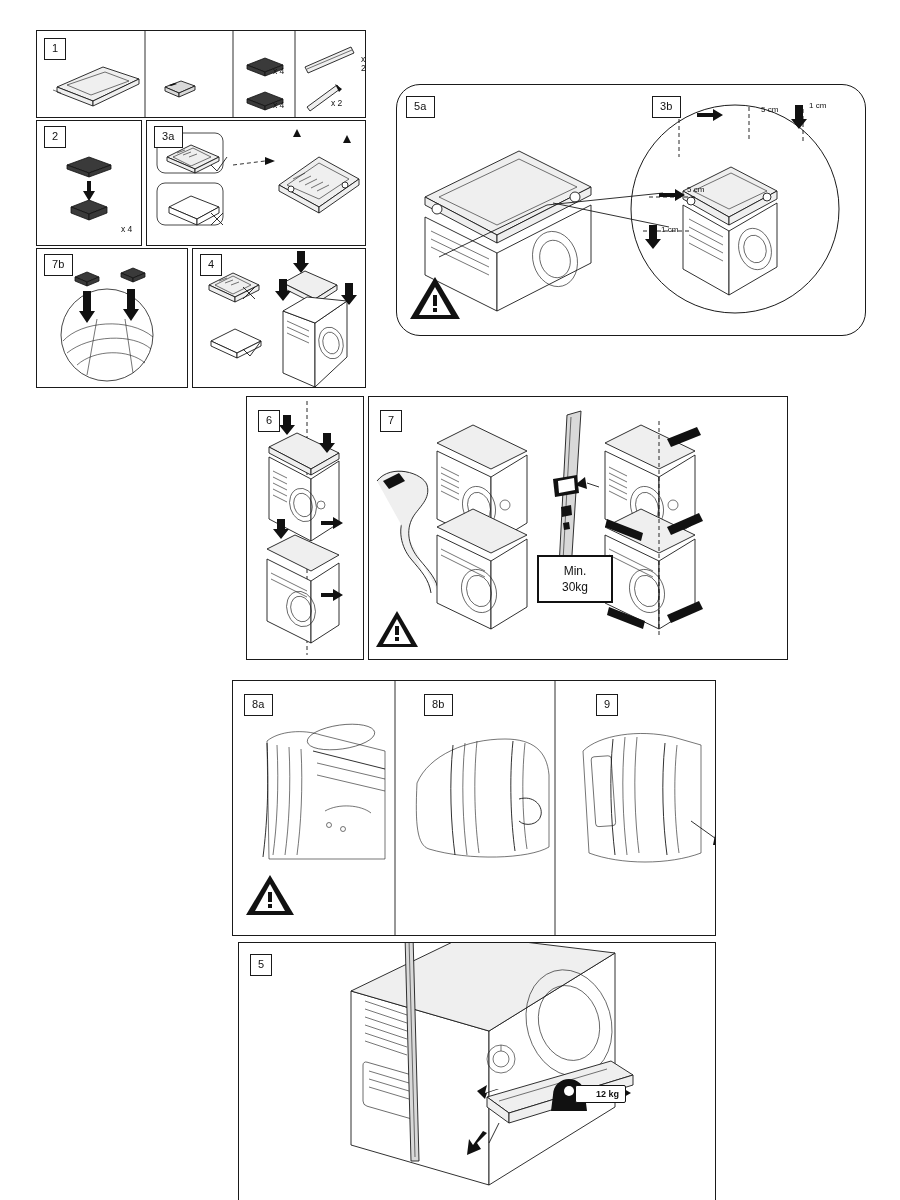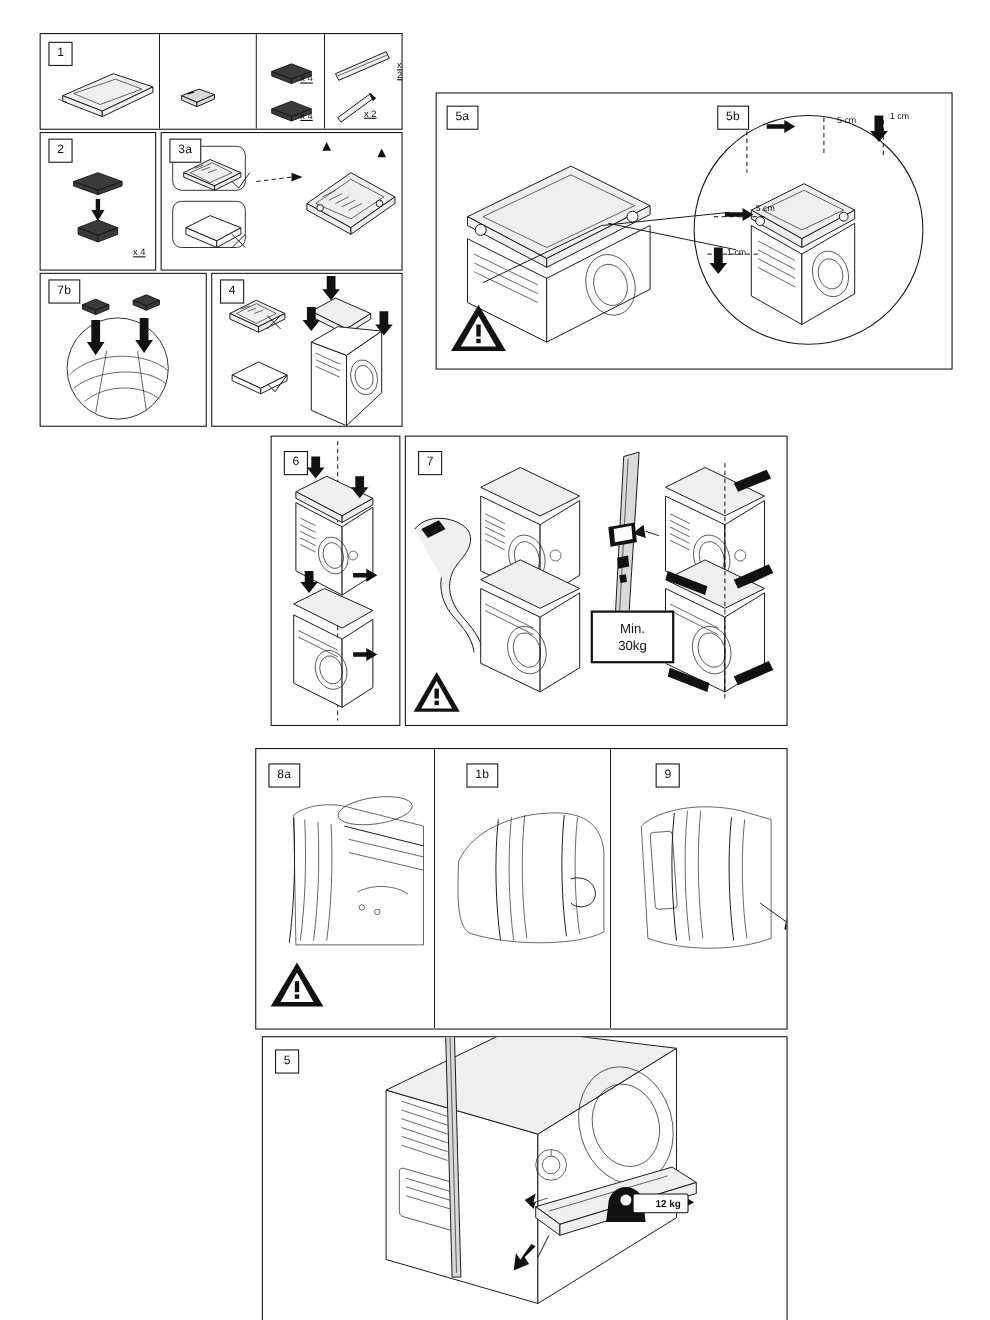--- a/index.html
+++ b/index.html
@@ -1,21 +1,21 @@
 <!DOCTYPE html>
 <html><head>
 <meta charset="utf-8">
 <style>
   html,body{margin:0;padding:0;background:#ffffff;}
   body{width:900px;height:1200px;position:relative;font-family:"Liberation Sans",sans-serif;color:#111;overflow:hidden;}
   .page{position:absolute;inset:0;}
   .panel{position:absolute;border:1px solid #1a1a1a;box-sizing:border-box;background:#fff;}
   .steplbl{position:absolute;border:1px solid #1a1a1a;background:#fff;font-size:11px;line-height:1;
            padding:4px 7px 5px 7px;box-sizing:border-box;z-index:8;letter-spacing:.2px;}
-  .qty{position:absolute;font-size:8.5px;line-height:1;color:#111;text-decoration:underline;}
+  .qty{position:absolute;font-size:8.5px;line-height:1;color:#111;}
   .minbox{position:absolute;border:2px solid #111;background:#fff;font-size:12px;text-align:center;
           padding:6px 8px;line-height:1.35;z-index:9;}
   .warn{position:absolute;width:0;height:0;z-index:9;}
   .warn svg{position:absolute;left:0;top:0;}
   .cap{position:absolute;font-size:8px;color:#111;}
   svg{display:block;}
   .ln{fill:none;stroke:#1a1a1a;}
   .lnx{fill:none;stroke:#1a1a1a;stroke-width:.9;}
   .gray{fill:#d9d9d9;stroke:#1a1a1a;stroke-width:.9;}
   .lgray{fill:#efefef;stroke:#1a1a1a;stroke-width:.9;}
@@ -195,21 +195,21 @@
         <path class="thin" d="M6 60 L28 70 M6 66 L28 76 M6 72 L28 82"></path>
       </g>
 
       <path class="blk" d="M104 2 L104 14 L100 14 L108 24 L116 14 L112 14 L112 2 Z"></path>
       <path class="blk" d="M152 34 L152 46 L148 46 L156 56 L164 46 L160 46 L160 34 Z"></path>
       <path class="blk" d="M86 30 L86 42 L82 42 L90 52 L98 42 L94 42 L94 30 Z"></path>
     </svg>
   </div>
   <div class="steplbl" style="left:200px;top:254px;">4</div>
 
-  <div class="panel" style="left:396px;top:84px;width:470px;height:252px;">
+  <div class="panel" style="left:396px;top:84px;width:470px;height:252px;border-radius:24px;">
     <svg width="468" height="250" viewBox="0 0 468 250">
 
       <g transform="translate(18,62)">
         <path class="lgray" d="M10 50 L104 4 L176 40 L82 88 Z"></path>
         <path class="thin" d="M24 50 L104 12 L162 40 L82 78 Z"></path>
         <path class="lgray" d="M10 50 L10 58 L82 96 L82 88 Z"></path>
         <path class="lgray" d="M82 88 L82 96 L176 48 L176 40 Z"></path>
         <path class="wht" d="M10 70 L10 128 L82 164 L82 106 Z"></path>
         <path class="wht" d="M82 106 L82 164 L176 116 L176 58 Z"></path>
         <ellipse class="thin" cx="140" cy="112" rx="22" ry="28" transform="rotate(-16 140 112)"></ellipse>
@@ -251,21 +251,21 @@
     <div class="warn" style="left:12px;top:190px;">
       <svg width="52" height="46" viewBox="0 0 52 46">
         <path class="blk" d="M26 2 L51 44 L1 44 Z"></path>
         <path fill="#fff" d="M26 12 L42 40 L10 40 Z"></path>
         <rect class="blk" x="24" y="20" width="4" height="11"></rect>
         <rect class="blk" x="24" y="33" width="4" height="4"></rect>
       </svg>
     </div>
   </div>
   <div class="steplbl" style="left:406px;top:96px;">5a</div>
-  <div class="steplbl" style="left:652px;top:96px;">5b</div>
+  <div class="steplbl" style="left:652px;top:96px;">3b</div>
 
   <div class="panel" style="left:246px;top:396px;width:118px;height:264px;">
     <svg width="116" height="262" viewBox="0 0 116 262">
       <line class="dash" x1="60" y1="4" x2="60" y2="258"></line>
 
       <g transform="translate(18,30)">
         <path class="lgray" d="M4 20 L32 6 L74 26 L46 42 Z"></path>
         <path class="lgray" d="M4 20 L4 26 L46 48 L46 42 Z"></path>
         <path class="lgray" d="M46 42 L46 48 L74 32 L74 26 Z"></path>
         <path class="wht" d="M4 30 L4 92 L46 114 L46 52 Z"></path>
@@ -287,21 +287,21 @@
 
       <path class="blk" d="M36 18 L36 28 L32 28 L40 38 L48 28 L44 28 L44 18 Z"></path>
       <path class="blk" d="M76 36 L76 46 L72 46 L80 56 L88 46 L84 46 L84 36 Z"></path>
       <path class="blk" d="M30 122 L30 132 L26 132 L34 142 L42 132 L38 132 L38 122 Z"></path>
       <path class="blk" d="M74 196 L86 196 L86 192 L96 198 L86 204 L86 200 L74 200 Z"></path>
       <path class="blk" d="M74 124 L86 124 L86 120 L96 126 L86 132 L86 128 L74 128 Z"></path>
     </svg>
   </div>
   <div class="steplbl" style="left:258px;top:410px;">6</div>
 
-  <div class="panel" style="left:368px;top:396px;width:348px;height:264px;">
+  <div class="panel" style="left:368px;top:396px;width:420px;height:264px;">
     <svg width="346" height="262" viewBox="0 0 346 262">
 
       <g transform="translate(6,62)">
         <path class="lgray" d="M10 20 C24 6 40 14 44 26 C48 38 36 46 30 56 C22 70 26 88 36 100 C46 112 54 120 56 134"></path>
         <path class="lgray" d="M2 22 C16 4 48 14 52 26 C56 40 44 48 38 58 C30 72 34 88 44 100 C54 112 62 120 64 134"></path>
         <path class="blk" d="M8 22 L24 14 L30 22 L14 30 Z"></path>
       </g>
 
       <g transform="translate(64,26)">
         <path class="lgray" d="M4 20 L40 2 L94 28 L58 46 Z"></path>
@@ -409,21 +409,21 @@
     <div class="warn" style="left:12px;top:192px;">
       <svg width="50" height="44" viewBox="0 0 50 44">
         <path class="blk" d="M25 2 L49 42 L1 42 Z"></path>
         <path fill="#fff" d="M25 11 L40 38 L10 38 Z"></path>
         <rect class="blk" x="23" y="19" width="4" height="10"></rect>
         <rect class="blk" x="23" y="31" width="4" height="4"></rect>
       </svg>
     </div>
   </div>
   <div class="steplbl" style="left:244px;top:694px;">8a</div>
-  <div class="steplbl" style="left:424px;top:694px;">1b</div>
+  <div class="steplbl" style="left:424px;top:694px;">8b</div>
   <div class="steplbl" style="left:596px;top:694px;">9</div>
 
   <div class="panel" style="left:238px;top:942px;width:478px;height:304px;">
     <svg width="476" height="246" viewBox="0 0 476 246">
 
       <g transform="translate(110,4)">
         <path class="wht" d="M2 44 L2 198 L140 238 L140 84 Z"></path>
         <path class="wht" d="M140 84 L140 238 L266 160 L266 6 Z"></path>
         <path class="lgray" d="M2 44 L118 -12 L266 6 L140 84 Z"></path>
         <ellipse class="thin" cx="220" cy="76" rx="42" ry="54" transform="rotate(-16 220 76)"></ellipse>

